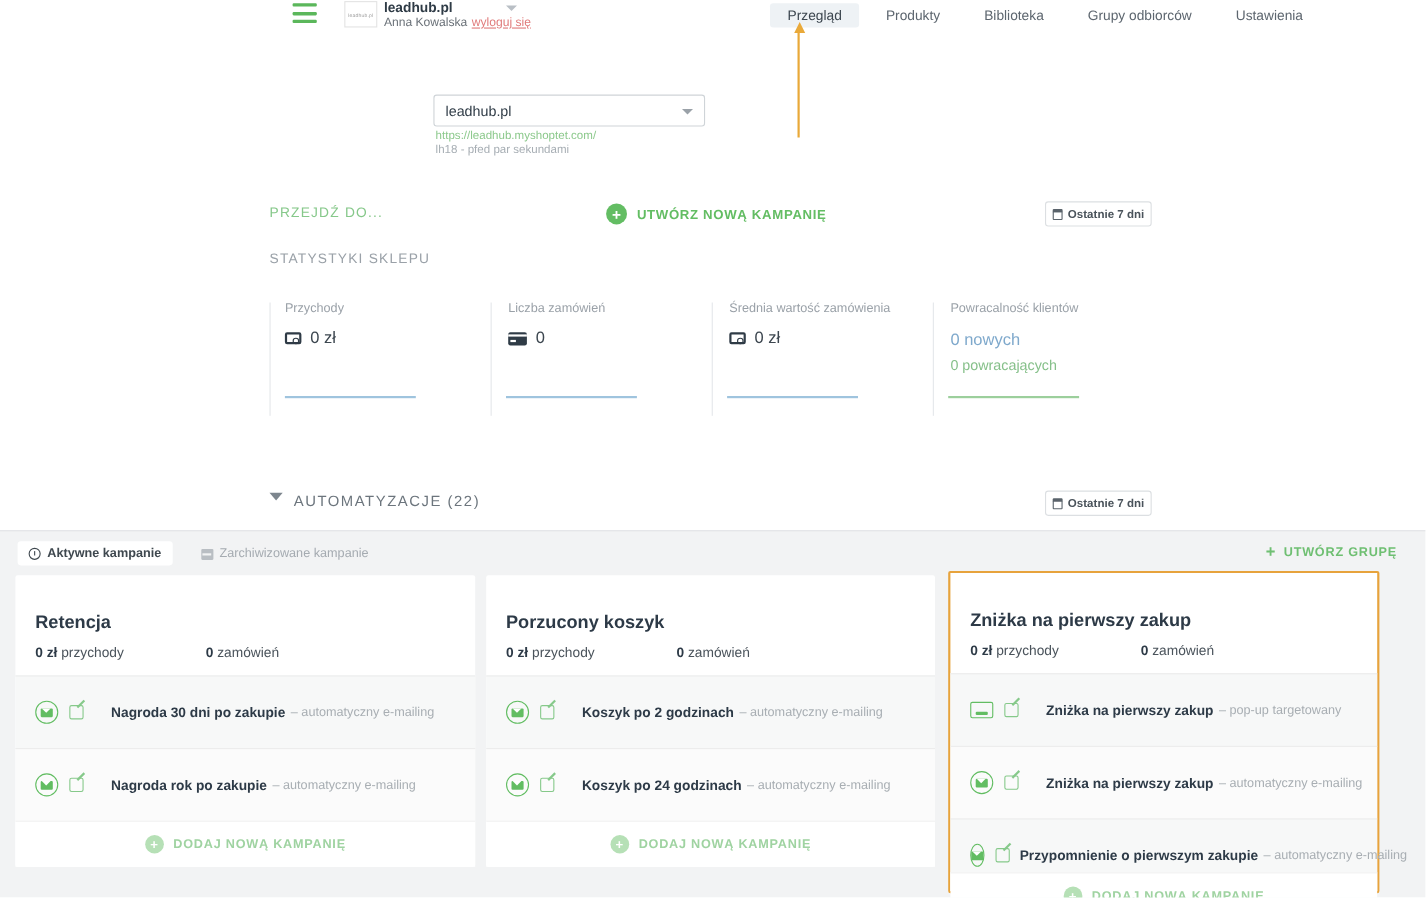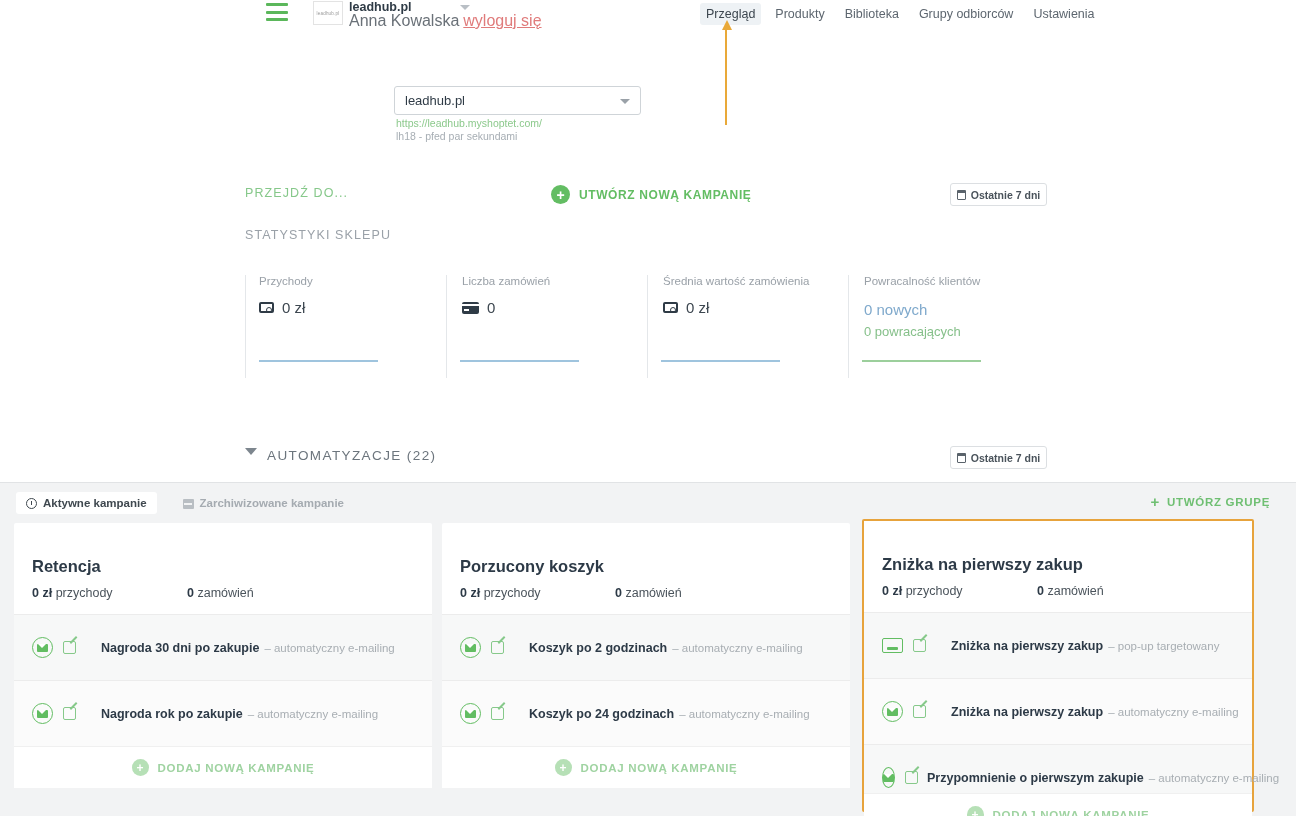--- a/index.html
+++ b/index.html
@@ -21,31 +21,31 @@
   .hamburger span { display:block; height:3px; width:22px; background:#5bb75b; border-radius:1px; }
 
   .brand-thumb {
     position:absolute; left:313px; top:1px; width:30px; height:24px;
     border:1px solid #e3e3e3; background:#fff;
     display:flex; align-items:center; justify-content:center;
     font-size:4.5px; color:#999; letter-spacing:.2px; overflow:hidden;
   }
   .acct { position:absolute; left:349px; top:0px; }
   .acct-name { font-size:12.5px; font-weight:bold; color:#2f3b46; line-height:14px; }
-  .acct-sub { font-size:16px; color:#6a7178; line-height:14px;text-align:right; }
+  .acct-sub { font-size:11px; color:#6a7178; line-height:14px;text-align:right; }
   .acct-sub .logout { color:#e07b7b; text-decoration:underline; margin-left:4px; cursor:pointer; }
   .acct-caret {
     position:absolute; left:460px; top:5px;
     width:0;height:0;border-left:5px solid transparent;border-right:5px solid transparent;
     border-top:5px solid #b9bfc5; cursor:pointer;
   }
 
   .nav { position:absolute; left:700px; top:0px; height:28px; display:flex; align-items:center; gap:0px; }
   .nav a {
-    font-size:12.5px; color:#5d666f; text-decoration:none; padding:4px 6px;
+    font-size:12.5px; color:#5d666f; text-decoration:none; padding:4px 16px;
     border-radius:3px; white-space:nowrap; margin-right:8px;
   }
   .nav a.active { background:#eef2f5; color:#3c464f; }
 
   
   .arrow { position:absolute; left:722px; top:20px; width:8px; height:105px; }
   .arrow .shaft { position:absolute; left:3px; top:8px; width:2px; height:97px; background:#e9a939; }
   .arrow .head {
     position:absolute; left:0px; top:0px; width:0;height:0;
     border-left:5px solid transparent; border-right:5px solid transparent;
@@ -120,21 +120,21 @@
   .chev { width:0;height:0;border-left:6px solid transparent;border-right:6px solid transparent;border-top:7px solid #7d868e; }
   .auto-head .t { font-size:13.5px; color:#6c757d; letter-spacing:1.4px; }
 
   
   .panel { position:absolute; left:0; top:482px; width:1296px; height:334px; background:#f2f3f4; border-top:1px solid #e1e3e5; }
   .panel-bar { position:absolute; left:0; top:0; width:1296px; height:40px; display:flex; align-items:center; }
   .tabchip {
     display:flex; align-items:center; gap:6px; font-size:11.5px; color:#3f484f;
     background:#fff; border-radius:3px; padding:5px 10px; margin-left:16px; cursor:pointer; font-weight:600;
   }
-  .tabchip.off { background:transparent; color:#a5abb1; font-weight:bold;align-items:flex-end; }
+  .tabchip.off { background:transparent; color:#a5abb1; font-weight:normal;align-items:flex-end; }
   .clock-icon { width:11px;height:11px;border:1.4px solid #3f484f;border-radius:50%;position:relative;}
   .clock-icon::after{content:"";position:absolute;left:4px;top:2px;width:1.2px;height:4px;background:#3f484f;}
   .arch-icon { width:11px;height:10px;background:#b9bec3;border-radius:1px;position:relative;}
   .arch-icon::after{content:"";position:absolute;left:1.5px;top:4px;width:8px;height:1.5px;background:#f2f3f4;}
   .create-group {
     position:absolute; right:26px; top:11px; font-size:11.5px; color:#6fbf72;
     letter-spacing:.7px; font-weight:600; display:flex; align-items:center; gap:7px; cursor:pointer;
   }
   .create-group .p { font-size:15px; line-height:1; }
 

